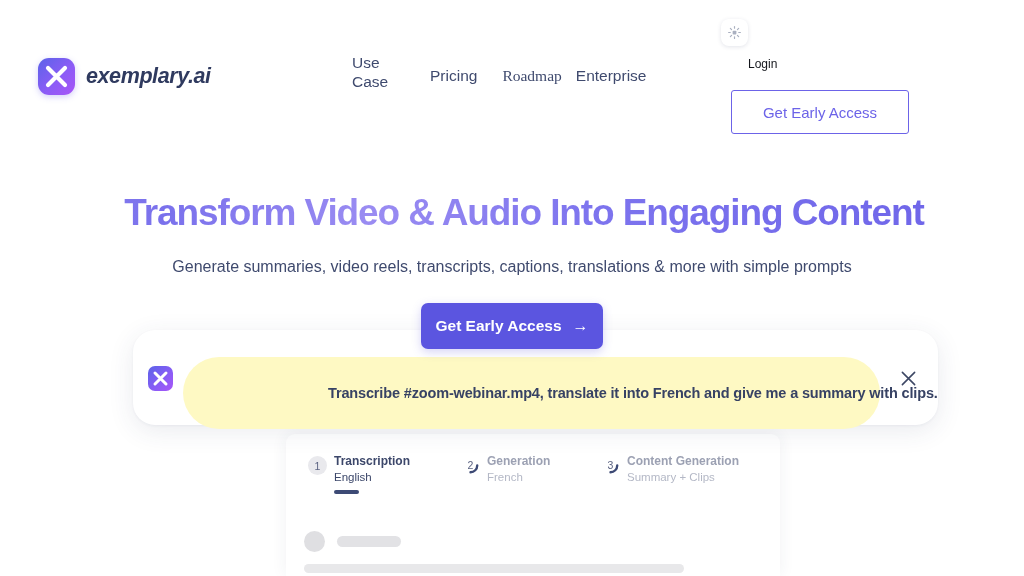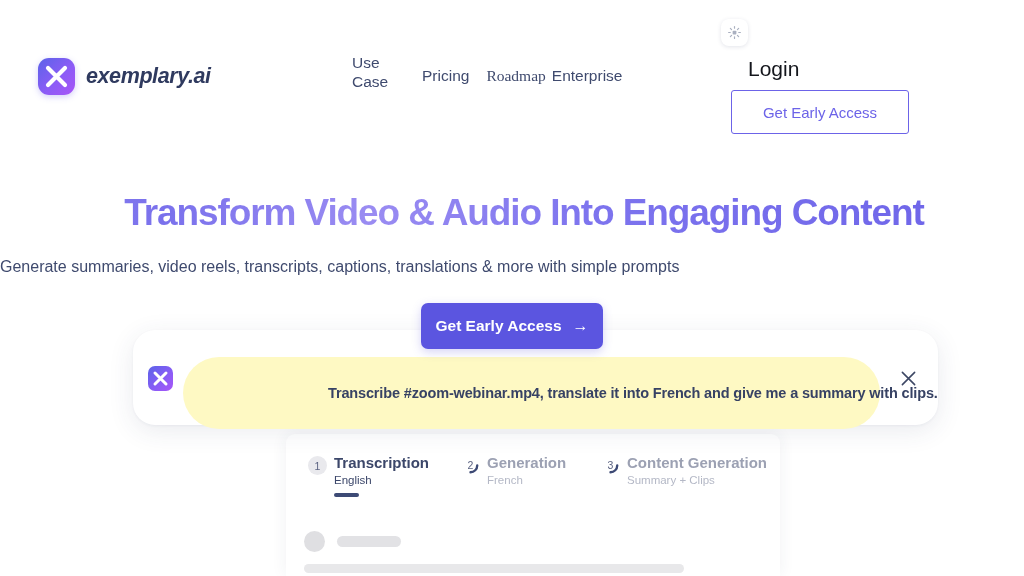--- a/index.html
+++ b/index.html
@@ -23,39 +23,39 @@
     background: linear-gradient(135deg, #5b63e8 0%, #8b5cf6 55%, #a855f7 100%);
     position: relative; flex: none;
     box-shadow: 0 2px 6px rgba(99,91,230,.28);
   }
   .brand-mark svg { position: absolute; left: 0; top: 0; }
   .brand-name {
     font-size: 21.5px; font-weight: bold; color: #2f3a5f;
     letter-spacing: -0.4px; white-space: nowrap;
   }
 
-  .nav { position: absolute; left: 352px; top: 53px; display: flex; align-items: flex-start; gap: 0; }
+  .nav { position: absolute; left: 352px; top: 53px; display: flex; align-items: flex-start; gap: 8px; }
   .nav-item {
     font-size: 15.5px; color: #3f4a6e; white-space: normal;
     line-height: 1.25; cursor: pointer;
   }
   .nav-usecase { width: 52px; margin-right: 18px; }
   .nav-pricing { margin-top: 13px; margin-right: 17px; }
   .nav-roadmap { margin-top: 13px; margin-right: 6px; font-family: Liberation Serif, serif; }
   .nav-enterprise { margin-top: 13px; }
 
   .theme-toggle {
     position: absolute; left: 721px; top: 19px;
     width: 27px; height: 27px; border-radius: 8px;
     background: #ffffff; box-shadow: 0 1px 4px rgba(40,50,90,.13);
     display: flex; align-items: center; justify-content: center; cursor: pointer;
   }
   .login-link {
     position: absolute; left: 748px; top: 57px;
-    font-size: 21px; color: #14161c; cursor: pointer;
+    font-size: 12px; color: #14161c; cursor: pointer;
   }
   .nav-cta {
     position: absolute; left: 731px; top: 90px;
     width: 178px; height: 44px;
     border: 1.6px solid #6c63e8; border-radius: 3px;
     background: #ffffff; color: #6c63e8;
     font-family: "Liberation Sans", sans-serif;
     font-size: 15px; cursor: pointer;
     display: flex; align-items: center; justify-content: center;
   }
@@ -66,21 +66,21 @@
     text-align: center;
     font-size: 37px; font-weight: bold; letter-spacing: -1.1px;
     background: linear-gradient(90deg, #8d84f0 0%, #7a71ec 16%, #9a8cf2 36%, #7d74ee 58%, #6c63e8 100%);
     -webkit-background-clip: text; background-clip: text;
     -webkit-text-fill-color: transparent; color: #7b72ec;
     white-space: nowrap;
     padding-left: 24px;
   }
   .hero-sub {
     position: absolute; top: 258px; left: 0; width: 1024px;
-    text-align: left; font-size: 16px; color: #3f4a6e;
+    text-align: center; font-size: 16px; color: #3f4a6e;
     white-space: nowrap;
   }
   .hero-cta {
     position: absolute; left: 421px; top: 303px;
     width: 182px; height: 46px; border: none; border-radius: 7px;
     background: #5b55e0; color: #ffffff;
     font-family: "Liberation Sans", sans-serif;
     font-size: 15.5px; font-weight: bold; cursor: pointer;
     display: flex; align-items: center; justify-content: center; gap: 11px;
     box-shadow: 0 3px 10px rgba(91,85,224,.25);
@@ -135,21 +135,21 @@
     background: #e9e9ed; color: #5b6382;
     font-size: 10.5px; display: flex; align-items: center; justify-content: center;
     flex: none; margin-top: 2px;
   }
   .step-spinner { width: 19px; height: 19px; flex: none; margin-top: 2px; position: relative; }
   .step-spinner .num {
     position: absolute; left: 0; top: 3px; width: 19px;
     font-size: 10.5px; color: #5b6382; text-align: center;
   }
   .step-lines { display: flex; flex-direction: column; }
-  .step-title { font-size: 15px; font-weight: bold; color: #3c476a; white-space: nowrap; }
+  .step-title { font-size: 12px; font-weight: bold; color: #3c476a; white-space: nowrap; }
   .step-title.muted { color: #9ca1b3; }
   .step-sub { font-size: 11.5px; color: #3c476a; margin-top: 3px; white-space: nowrap; }
   .step-sub.muted { color: #b4b8c6; }
   .step-underline {
     width: 25px; height: 3.5px; border-radius: 2px;
     background: #3d4a75; margin-top: 7px;
   }
 
   .skeleton { position: absolute; left: 18px; top: 97px; width: 460px; }
   .sk-row { display: flex; align-items: center; gap: 12px; }

